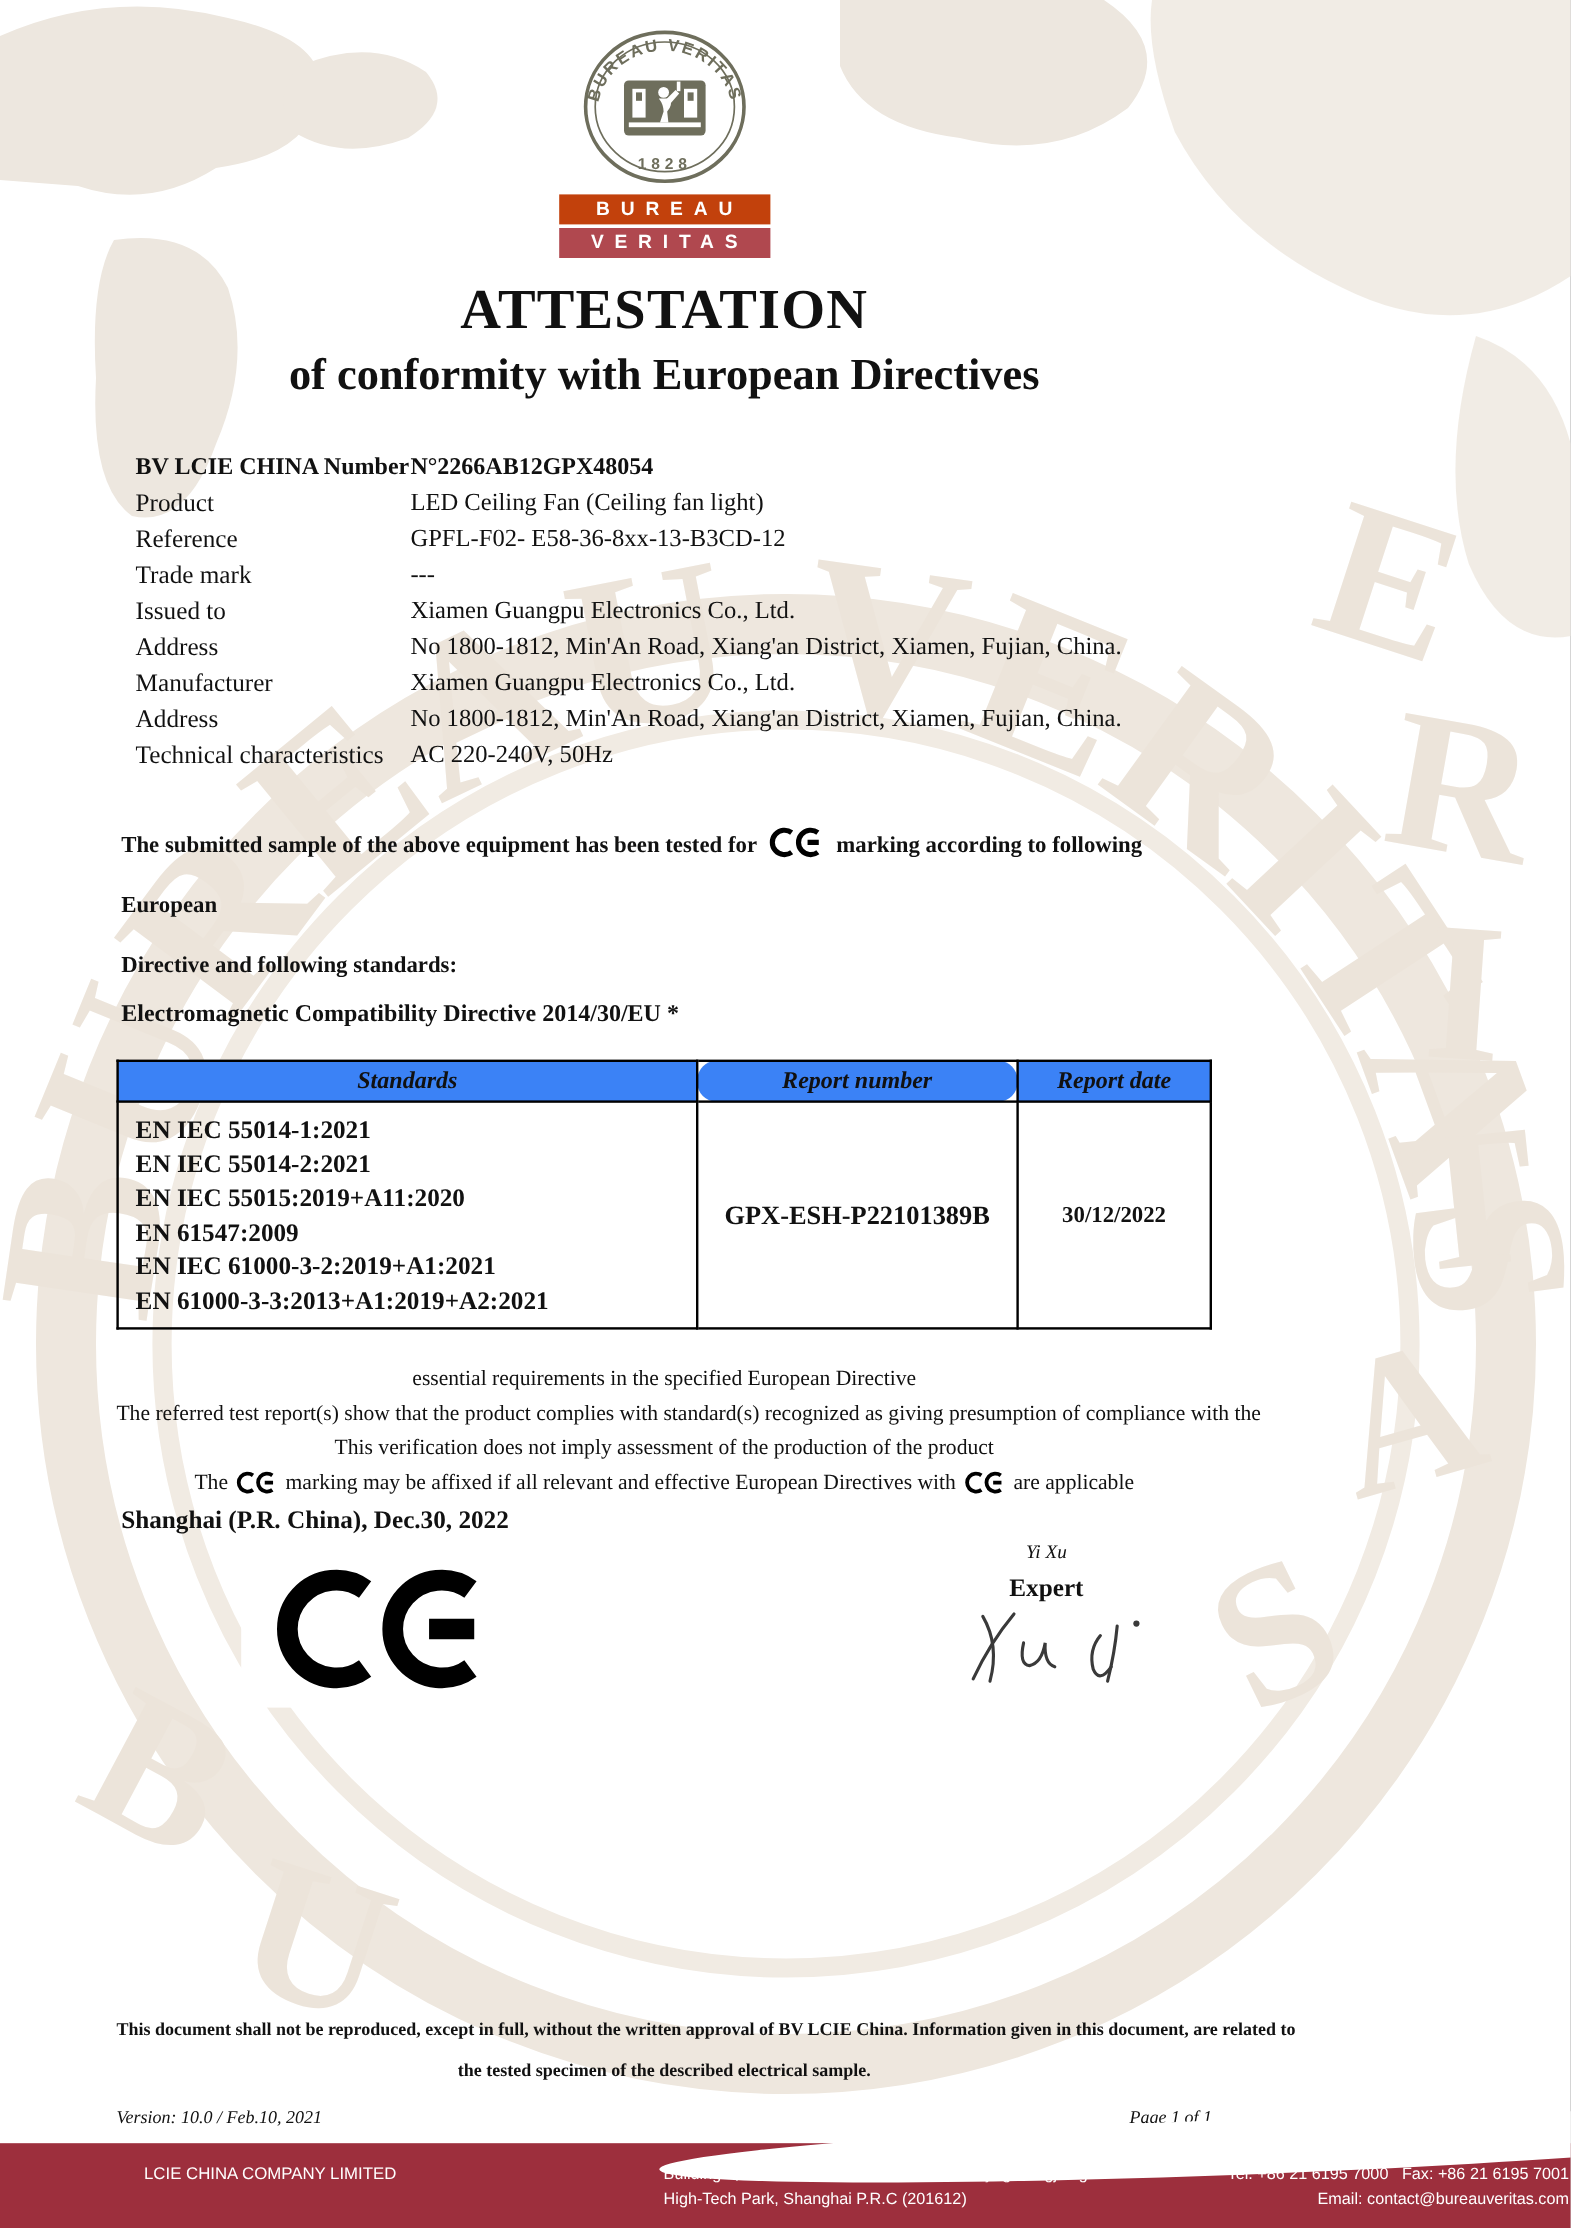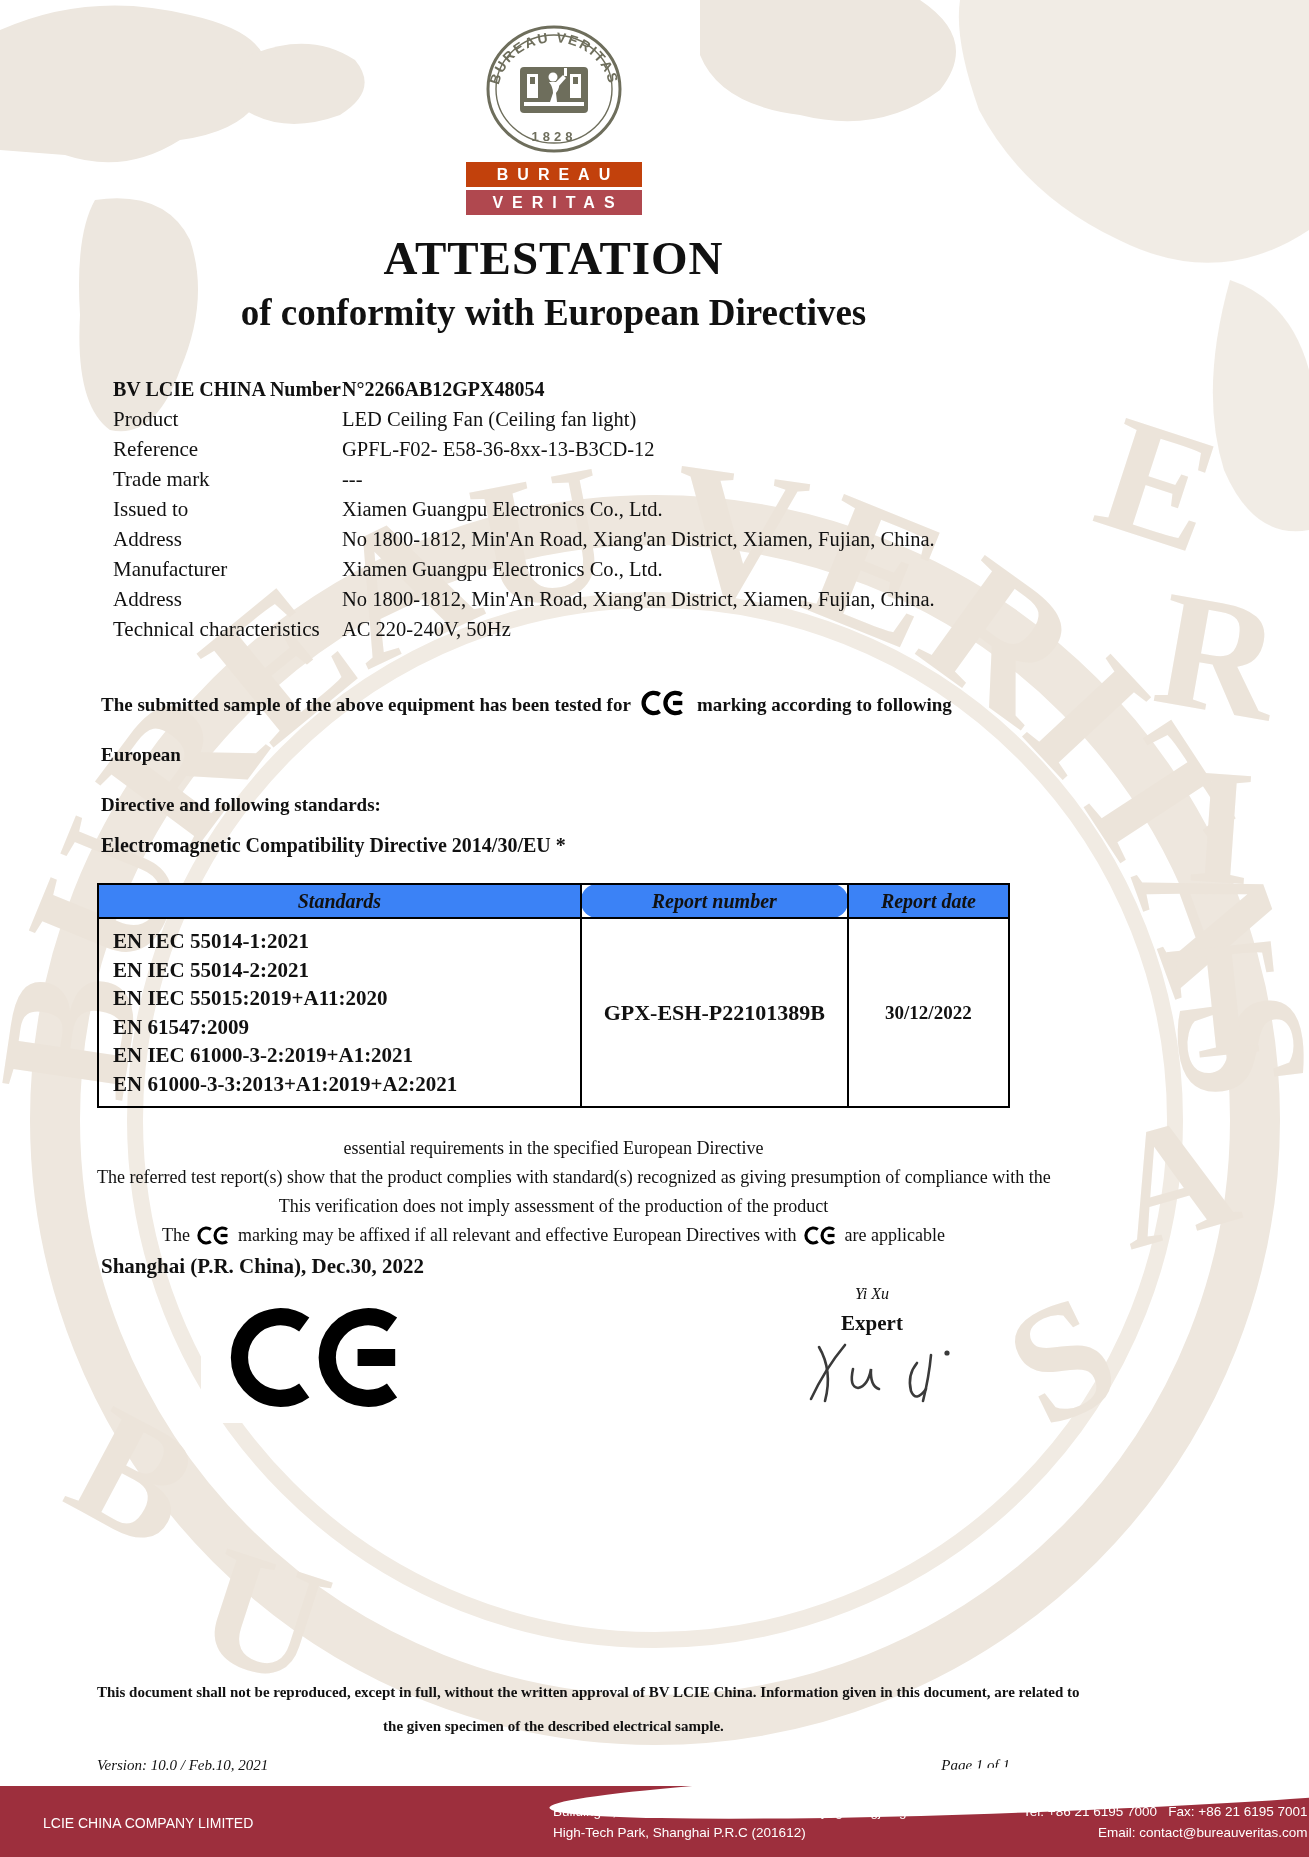--- a/index.html
+++ b/index.html
@@ -65,21 +65,21 @@
   .disclaimer{margin-top:6px;text-align:center;font-weight:bold;font-size:15px;}
   .disclaimer div{line-height:34px;white-space:nowrap;}
   .meta-row{margin-top:14px;display:flex;justify-content:space-between;
             font-style:italic;font-size:15px;}
   
   .footer-swoosh{position:absolute;top:1766px;right:-220px;width:980px;height:46px;background:#fff;
                  border-radius:50%;transform:rotate(-2.2deg);z-index:4;}
   .footer{position:absolute;left:0;top:1786px;width:1309px;height:71px;background:#9d2f3d;z-index:3;
           font-family:"Liberation Sans",sans-serif;color:#fff;}
   .footer-inner{display:flex;padding-top:15px;}
-  .f-left{flex:0 0 553px;padding-left:43px;box-sizing:border-box;font-size:14px;line-height:20px;margin-top:12px;}
+  .f-left{flex:0 0 553px;padding-left:120px;box-sizing:border-box;font-size:14px;line-height:20px;}
   .f-mid{flex:0 0 470px;font-size:13.5px;line-height:21px;}
   .f-right{flex:1;text-align:right;padding-right:18px;font-size:13.5px;line-height:21px;}
   .pre{white-space:pre;}
 </style>
 </head>
 <body>
 
 <div class="page">
 
   <svg class="watermark" width="1309" height="1857" viewBox="0 0 1309 1857" aria-hidden="true">
@@ -256,21 +256,21 @@
           <path class="sig-stroke" d="M48 30 Q44 48 53 49 Q63 47 66 30 Q65 47 74 50"></path>
           <path class="sig-stroke" d="M112 24 Q102 36 106 52 Q111 64 121 50"></path>
           <path class="sig-stroke" d="M126 16 Q124 38 118 62"></path>
           <circle cx="142" cy="14" r="2.6" fill="#3a3a3a"></circle>
         </svg>
       </div>
     </div>
 
     <div class="disclaimer">
       <div>This document shall not be reproduced, except in full, without the written approval of BV LCIE China. Information given in this document, are related to</div>
-      <div>the given specimen of the described electrical sample.</div>
+      <div>the tested specimen of the described electrical sample.</div>
     </div>
 
     <div class="meta-row">
       <span>Version: 10.0 / Feb.10, 2021</span>
       <span>Page 1 of 1</span>
     </div>
   </div>
 
   <div class="footer-swoosh"></div>
   <div class="footer">

